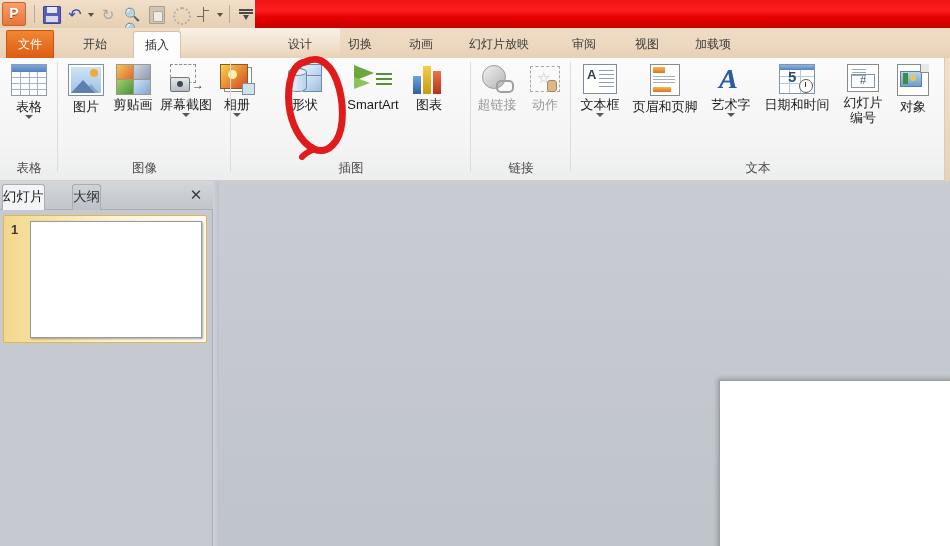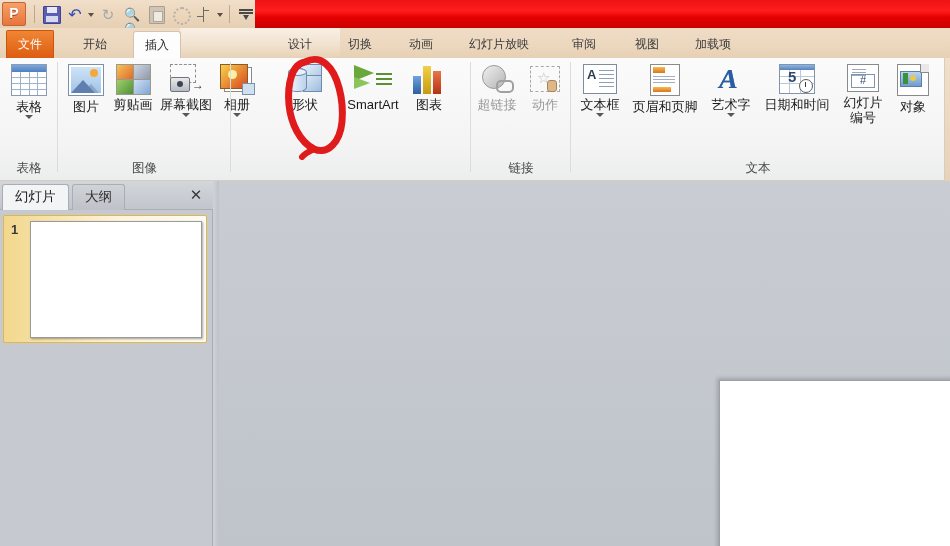--- a/index.html
+++ b/index.html
@@ -223,21 +223,21 @@
   
   .annot{position:absolute;left:278px;top:50px;width:80px;height:110px;
     pointer-events:none;}
 
   
   .leftpane{position:absolute;left:0;top:181px;width:213px;height:365px;
     background:#c6cad0;border-right:1px solid #a9adb4;box-sizing:border-box;}
   .lp-tabs{position:absolute;left:0;top:0;width:213px;height:28px;
     background:linear-gradient(to bottom,#d3d7dc,#c2c6cc);
     border-bottom:1px solid #a9adb4;}
-  .lp-tab{position:absolute;top:3px;height:25px;line-height:24px;padding:0 12px;
+  .lp-tab{position:absolute;top:3px;height:25px;line-height:24px;padding:0 0;
     font-size:13.5px;color:#333;border:1px solid #a9adb4;border-bottom:none;
     border-radius:3px 3px 0 0;background:linear-gradient(to bottom,#d0d4d9,#bec2c8);}
   .lp-tab.active{background:#f3f4f5;color:#1b1b1b;}
   .lp-close{position:absolute;right:8px;top:5px;width:18px;height:18px;
     text-align:center;line-height:18px;font-size:15px;font-weight:bold;color:#3a3a3a;}
   .thumb-wrap{position:absolute;left:3px;top:34px;width:204px;height:128px;
     background:linear-gradient(to right,#f2d78c 0%,#fdf3d8 55%,#fdfbf4 100%);
     border:1px solid #e0b84a;border-radius:2px;box-sizing:border-box;}
   .thumb-num{position:absolute;left:7px;top:6px;font-size:13px;font-weight:bold;color:#3a3a3a;}
   .thumb-slide{position:absolute;left:26px;top:5px;width:172px;height:117px;
@@ -406,20 +406,21 @@
 
       <div class="ritem" style="left:174px;width:48px;">
         <div class="icobox i-chart2">
           <i class="b1"></i>
             <i class="b2"></i>
             <i class="b3"></i>
         </div>
         <span class="lbl">图表</span>
       </div>
 
+      <div class="glabel">插图</div>
       <div class="gsep"></div>
     </div>
 
     <div class="rgroup" style="left:471px;width:100px;">
       <div class="ritem dim" style="left:2px;width:48px;">
         <div class="icobox i-link">
           <span class="glb"></span>
             <span class="ch"></span>
         </div>
         <span class="lbl">超链接</span>

